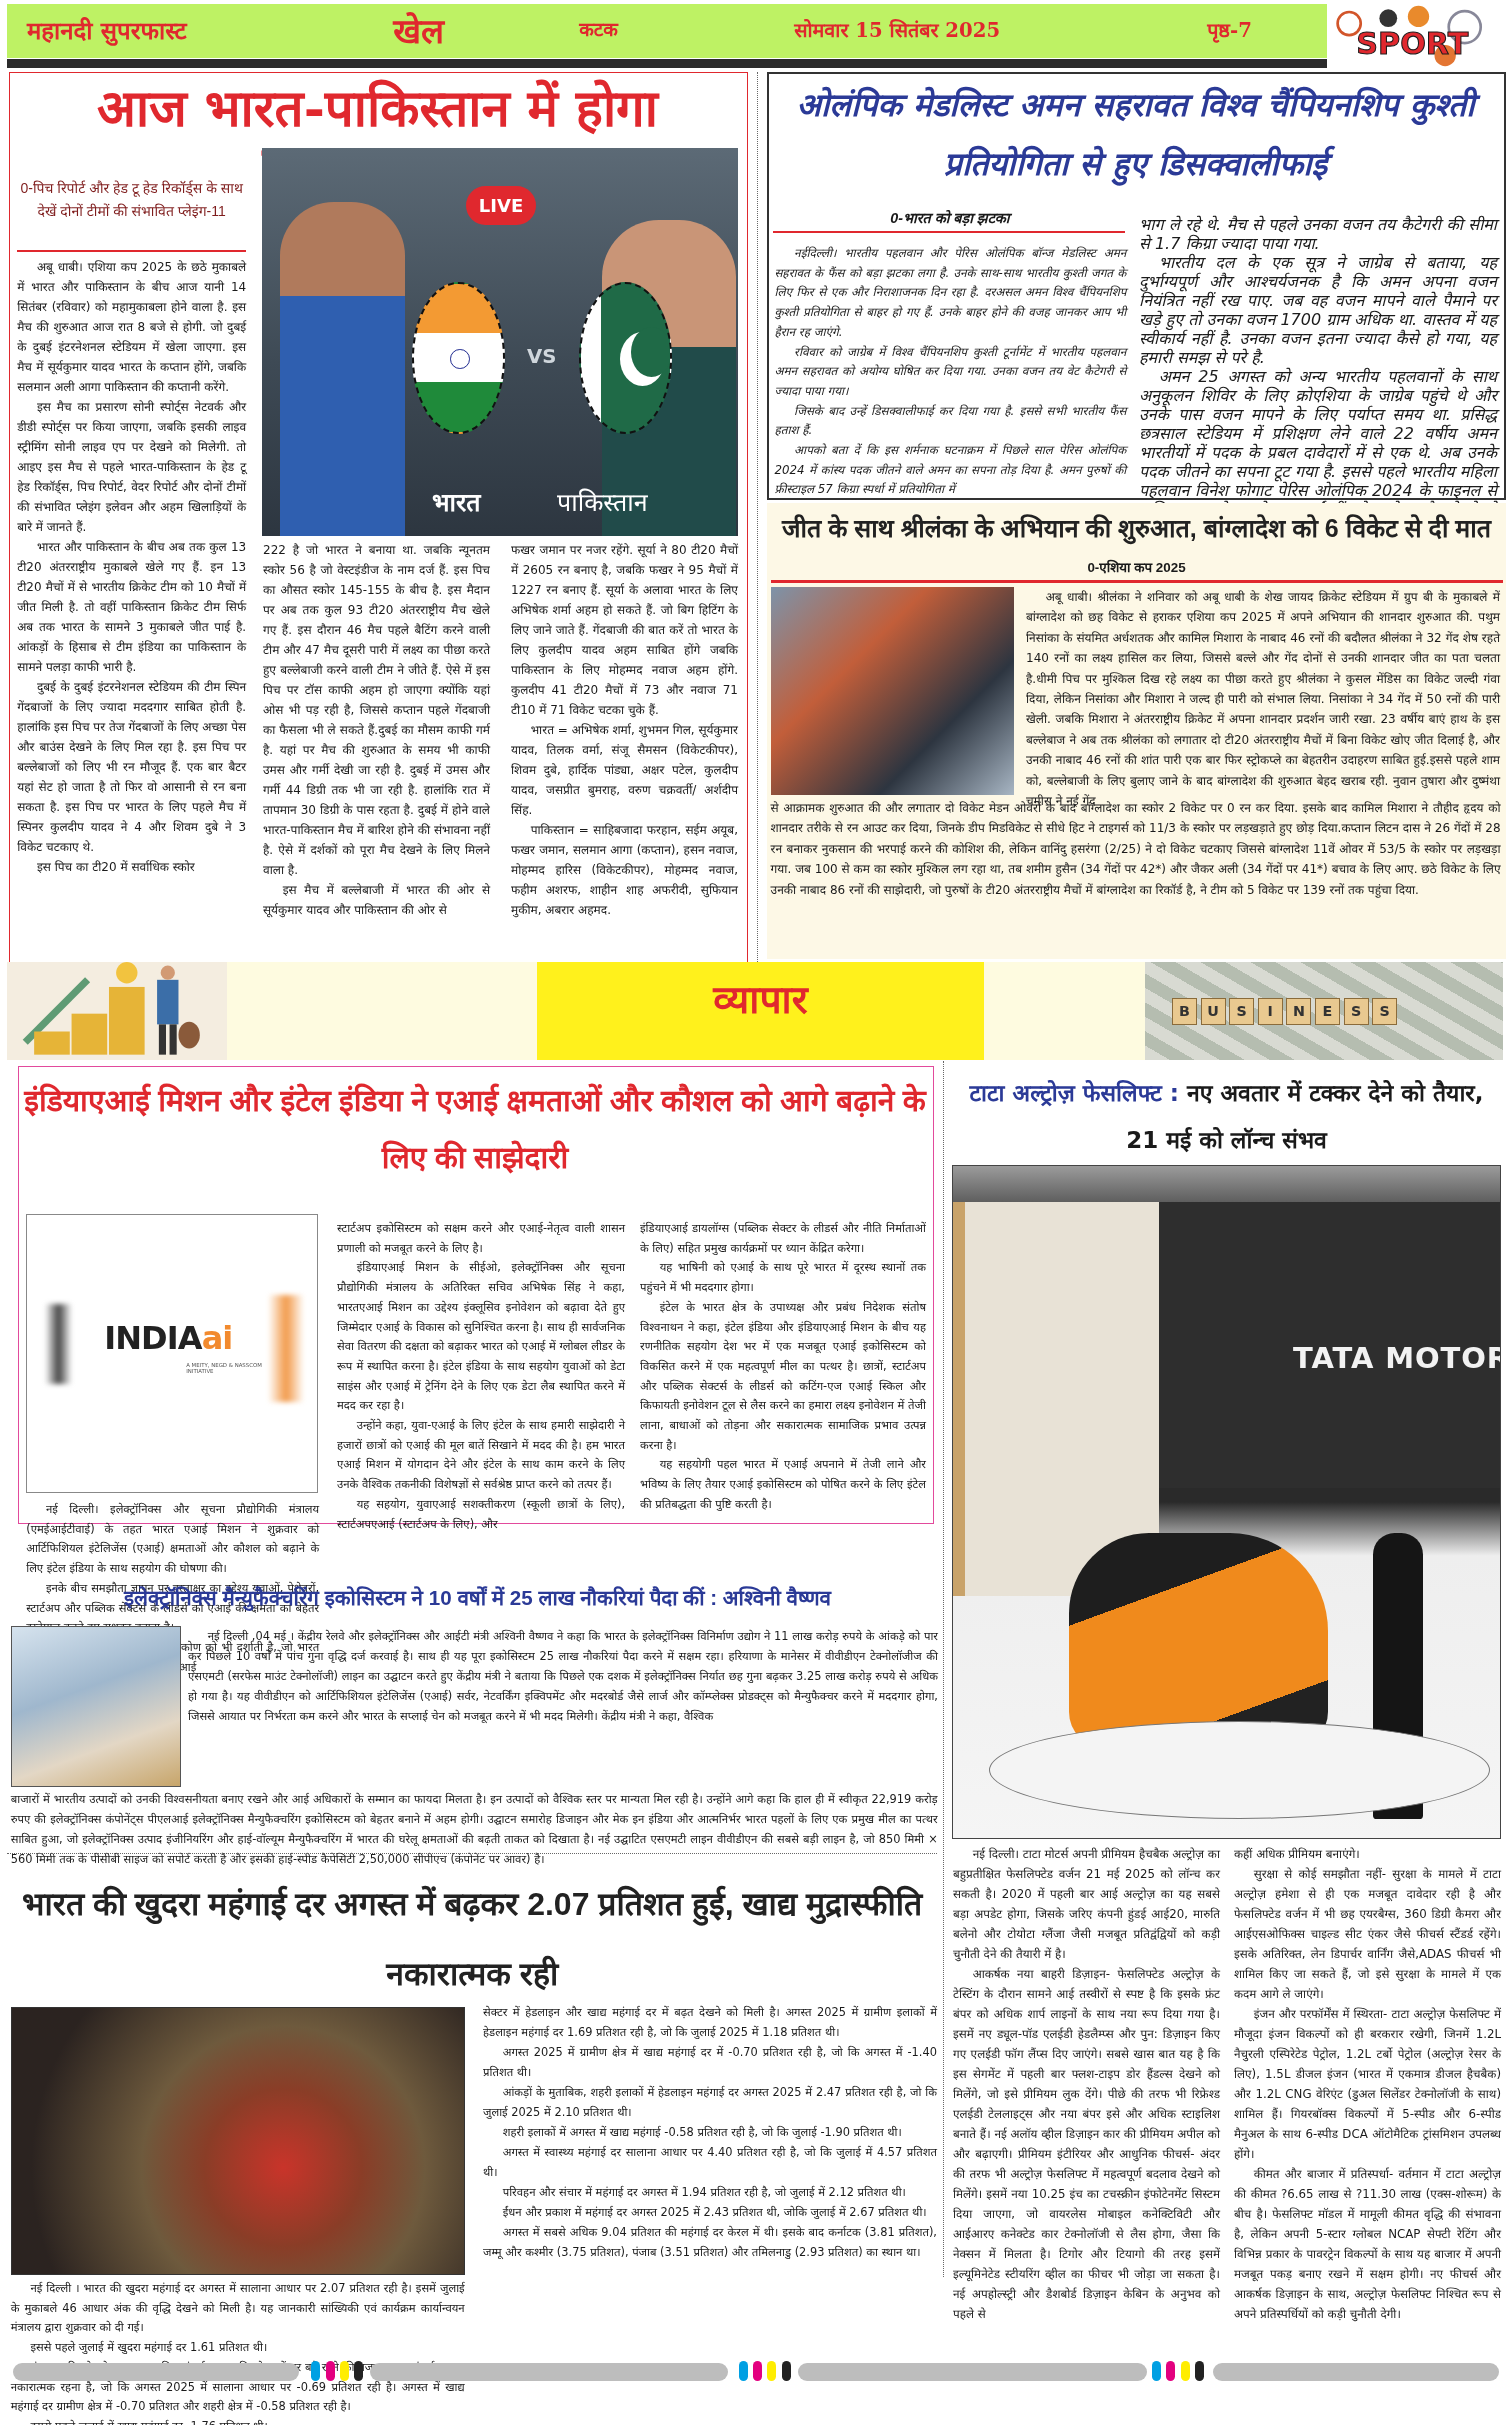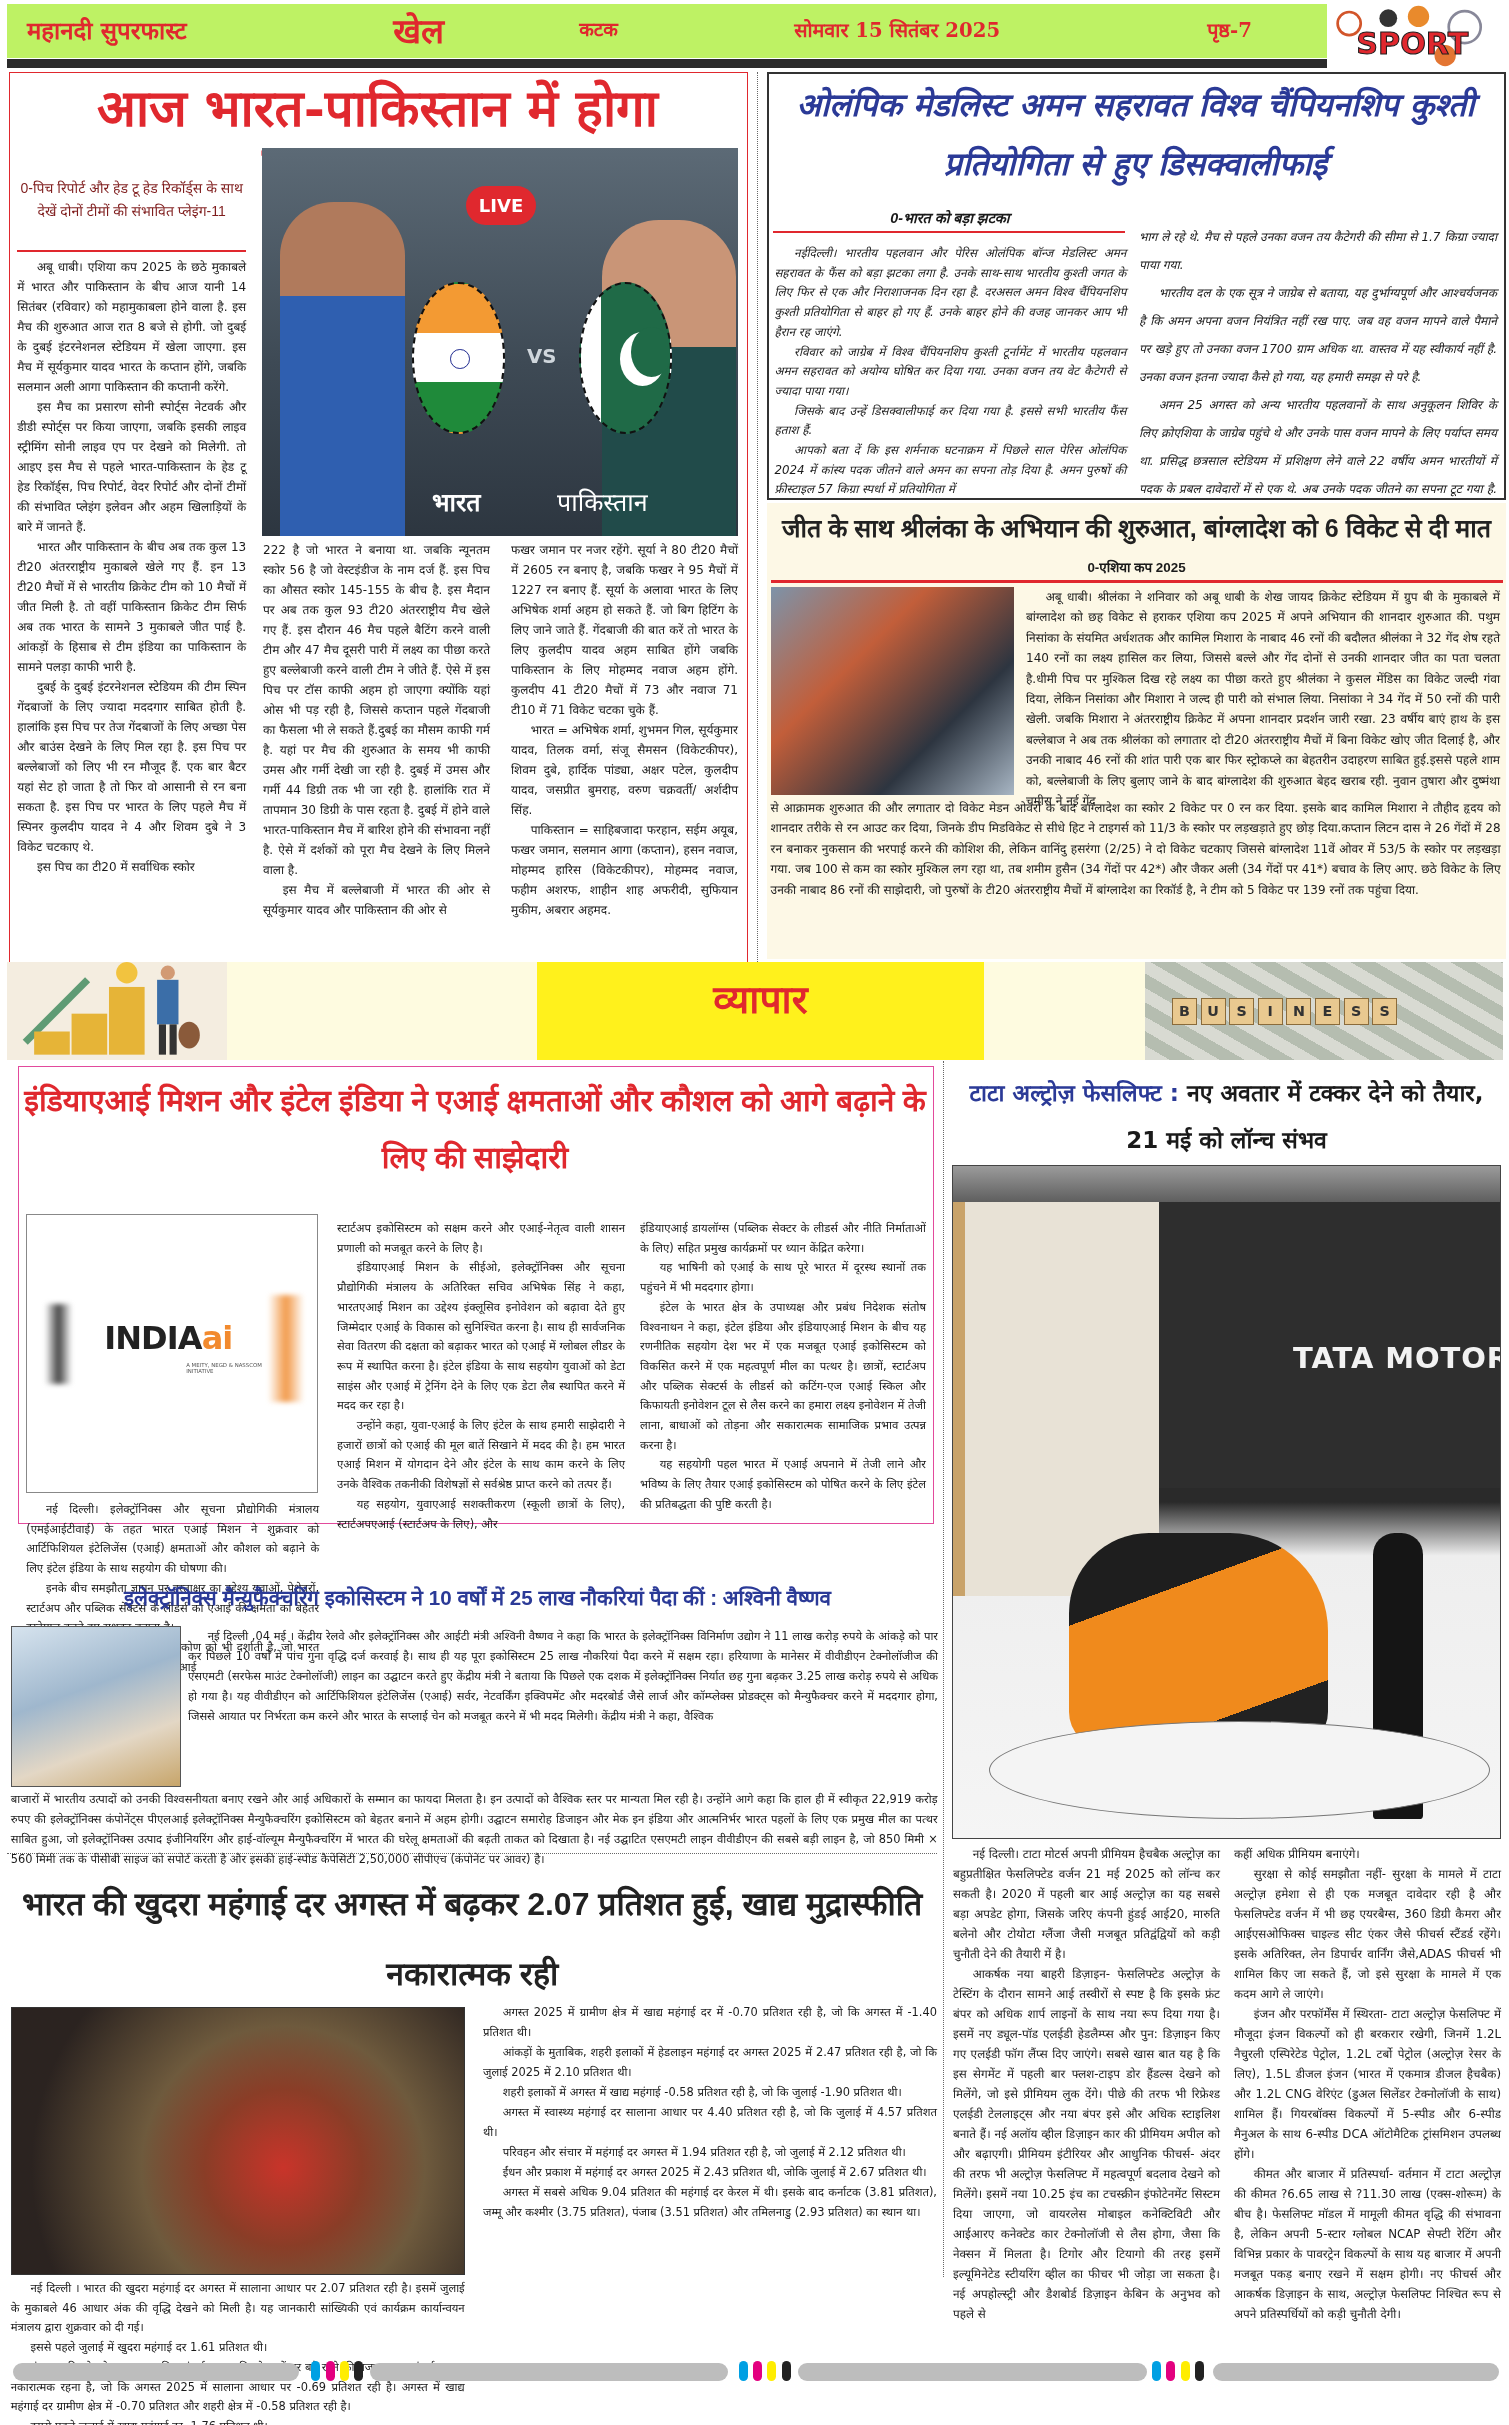--- a/index.html
+++ b/index.html
@@ -150,21 +150,21 @@
 <div id="a2" class="abs">
   <div id="a2-title" class="abs">ओलंपिक मेडलिस्ट अमन सहरावत विश्व चैंपियनशिप कुश्ती प्रतियोगिता से हुए डिसक्वालीफाई</div>
   <div id="a2-sub" class="abs cond">0-भारत को बड़ा झटका</div>
   <div id="a2-sub-rule" class="abs"></div>
   <div id="a2-col1" class="abs body-text" style="font-size:11.8px;line-height:19.7px;">
     <p>नईदिल्ली। भारतीय पहलवान और पेरिस ओलंपिक बॉन्ज मेडलिस्ट अमन सहरावत के फैंस को बड़ा झटका लगा है. उनके साथ-साथ भारतीय कुश्ती जगत के लिए फिर से एक और निराशाजनक दिन रहा है. दरअसल अमन विश्व चैंपियनशिप कुश्ती प्रतियोगिता से बाहर हो गए हैं. उनके बाहर होने की वजह जानकर आप भी हैरान रह जाएंगे.</p>
     <p>रविवार को जाग्रेब में विश्व चैंपियनशिप कुश्ती टूर्नामेंट में भारतीय पहलवान अमन सहरावत को अयोग्य घोषित कर दिया गया. उनका वजन तय वेट कैटेगरी से ज्यादा पाया गया।</p>
     <p>जिसके बाद उन्हें डिसक्वालीफाई कर दिया गया है. इससे सभी भारतीय फैंस हताश हैं.</p>
     <p>आपको बता दें कि इस शर्मनाक घटनाक्रम में पिछले साल पेरिस ओलंपिक 2024 में कांस्य पदक जीतने वाले अमन का सपना तोड़ दिया है. अमन पुरुषों की फ्रीस्टाइल 57 किग्रा स्पर्धा में प्रतियोगिता में</p>
   </div>
-  <div id="a2-col2" class="abs body-text" style="font-size:12px;line-height:28px;margin-top:8px;">
+  <div id="a2-col2" class="abs body-text" style="font-size:16px;line-height:19px;">
     <p style="text-indent:0">भाग ले रहे थे. मैच से पहले उनका वजन तय कैटेगरी की सीमा से 1.7 किग्रा ज्यादा पाया गया.</p>
     <p>भारतीय दल के एक सूत्र ने जाग्रेब से बताया, यह दुर्भाग्यपूर्ण और आश्चर्यजनक है कि अमन अपना वजन नियंत्रित नहीं रख पाए. जब वह वजन मापने वाले पैमाने पर खड़े हुए तो उनका वजन 1700 ग्राम अधिक था. वास्तव में यह स्वीकार्य नहीं है. उनका वजन इतना ज्यादा कैसे हो गया, यह हमारी समझ से परे है.</p>
     <p>अमन 25 अगस्त को अन्य भारतीय पहलवानों के साथ अनुकूलन शिविर के लिए क्रोएशिया के जाग्रेब पहुंचे थे और उनके पास वजन मापने के लिए पर्याप्त समय था. प्रसिद्ध छत्रसाल स्टेडियम में प्रशिक्षण लेने वाले 22 वर्षीय अमन भारतीयों में पदक के प्रबल दावेदारों में से एक थे. अब उनके पदक जीतने का सपना टूट गया है. इससे पहले भारतीय महिला पहलवान विनेश फोगाट पेरिस ओलंपिक 2024 के फाइनल से अधिक वजन के चलते बाहर हुईं थीं, गोल्ड मेडल मैच ने खेलने के वजह से उनके साथ से सिल्वर मेडल भी चला गया था.</p>
   </div>
 </div>
 
 <div id="a3" class="abs">
   <div id="a3-title" class="abs cond">जीत के साथ श्रीलंका के अभियान की शुरुआत, बांग्लादेश को 6 विकेट से दी मात</div>
   <div id="a3-sub" class="abs cond">0-एशिया कप 2025</div>
   <div id="a3-rule" class="abs"></div>
@@ -248,20 +248,21 @@
 <div id="a6-title" class="abs cond">भारत की खुदरा महंगाई दर अगस्त में बढ़कर 2.07 प्रतिशत हुई, खाद्य मुद्रास्फीति नकारात्मक रही</div>
 <div id="a6-photo" class="abs"></div>
 <div id="a6-col1" class="abs body-text" style="font-size:11.4px;line-height:19.7px;">
   <p>नई दिल्ली । भारत की खुदरा महंगाई दर अगस्त में सालाना आधार पर 2.07 प्रतिशत रही है। इसमें जुलाई के मुकाबले 46 आधार अंक की वृद्धि देखने को मिली है। यह जानकारी सांख्यिकी एवं कार्यक्रम कार्यान्वयन मंत्रालय द्वारा शुक्रवार को दी गई।</p>
   <p>इससे पहले जुलाई में खुदरा महंगाई दर 1.61 प्रतिशत थी।</p>
   <p>मंत्रालय की ओर से बताया गया कि महंगाई दर का निचले स्तरों पर बने रहने की वजह खाद्य महंगाई दर का नकारात्मक रहना है, जो कि अगस्त 2025 में सालाना आधार पर -0.69 प्रतिशत रही है। अगस्त में खाद्य महंगाई दर ग्रामीण क्षेत्र में -0.70 प्रतिशत और शहरी क्षेत्र में -0.58 प्रतिशत रही है।</p>
   <p>इससे पहले जुलाई में खाद्य महंगाई दर -1.76 प्रतिशत थी।</p>
 
 </div>
 <div id="a6-col2" class="abs body-text" style="font-size:11.4px;line-height:20px;">
+  <p style="text-indent:0">सेक्टर में हेडलाइन और खाद्य महंगाई दर में बढ़त देखने को मिली है। अगस्त 2025 में ग्रामीण इलाकों में हेडलाइन महंगाई दर 1.69 प्रतिशत रही है, जो कि जुलाई 2025 में 1.18 प्रतिशत थी।</p>
   <p>अगस्त 2025 में ग्रामीण क्षेत्र में खाद्य महंगाई दर में -0.70 प्रतिशत रही है, जो कि अगस्त में -1.40 प्रतिशत थी।</p>
   <p>आंकड़ों के मुताबिक, शहरी इलाकों में हेडलाइन महंगाई दर अगस्त 2025 में 2.47 प्रतिशत रही है, जो कि जुलाई 2025 में 2.10 प्रतिशत थी।</p>
   <p>शहरी इलाकों में अगस्त में खाद्य महंगाई -0.58 प्रतिशत रही है, जो कि जुलाई -1.90 प्रतिशत थी।</p>
   <p>अगस्त में स्वास्थ्य महंगाई दर सालाना आधार पर 4.40 प्रतिशत रही है, जो कि जुलाई में 4.57 प्रतिशत थी।</p>
   <p>परिवहन और संचार में महंगाई दर अगस्त में 1.94 प्रतिशत रही है, जो जुलाई में 2.12 प्रतिशत थी।</p>
   <p>ईंधन और प्रकाश में महंगाई दर अगस्त 2025 में 2.43 प्रतिशत थी, जोकि जुलाई में 2.67 प्रतिशत थी।</p>
   <p>अगस्त में सबसे अधिक 9.04 प्रतिशत की महंगाई दर केरल में थी। इसके बाद कर्नाटक (3.81 प्रतिशत), जम्मू और कश्मीर (3.75 प्रतिशत), पंजाब (3.51 प्रतिशत) और तमिलनाडु (2.93 प्रतिशत) का स्थान था।</p>
 </div>
 <div id="right-sep" class="abs"></div>
 

